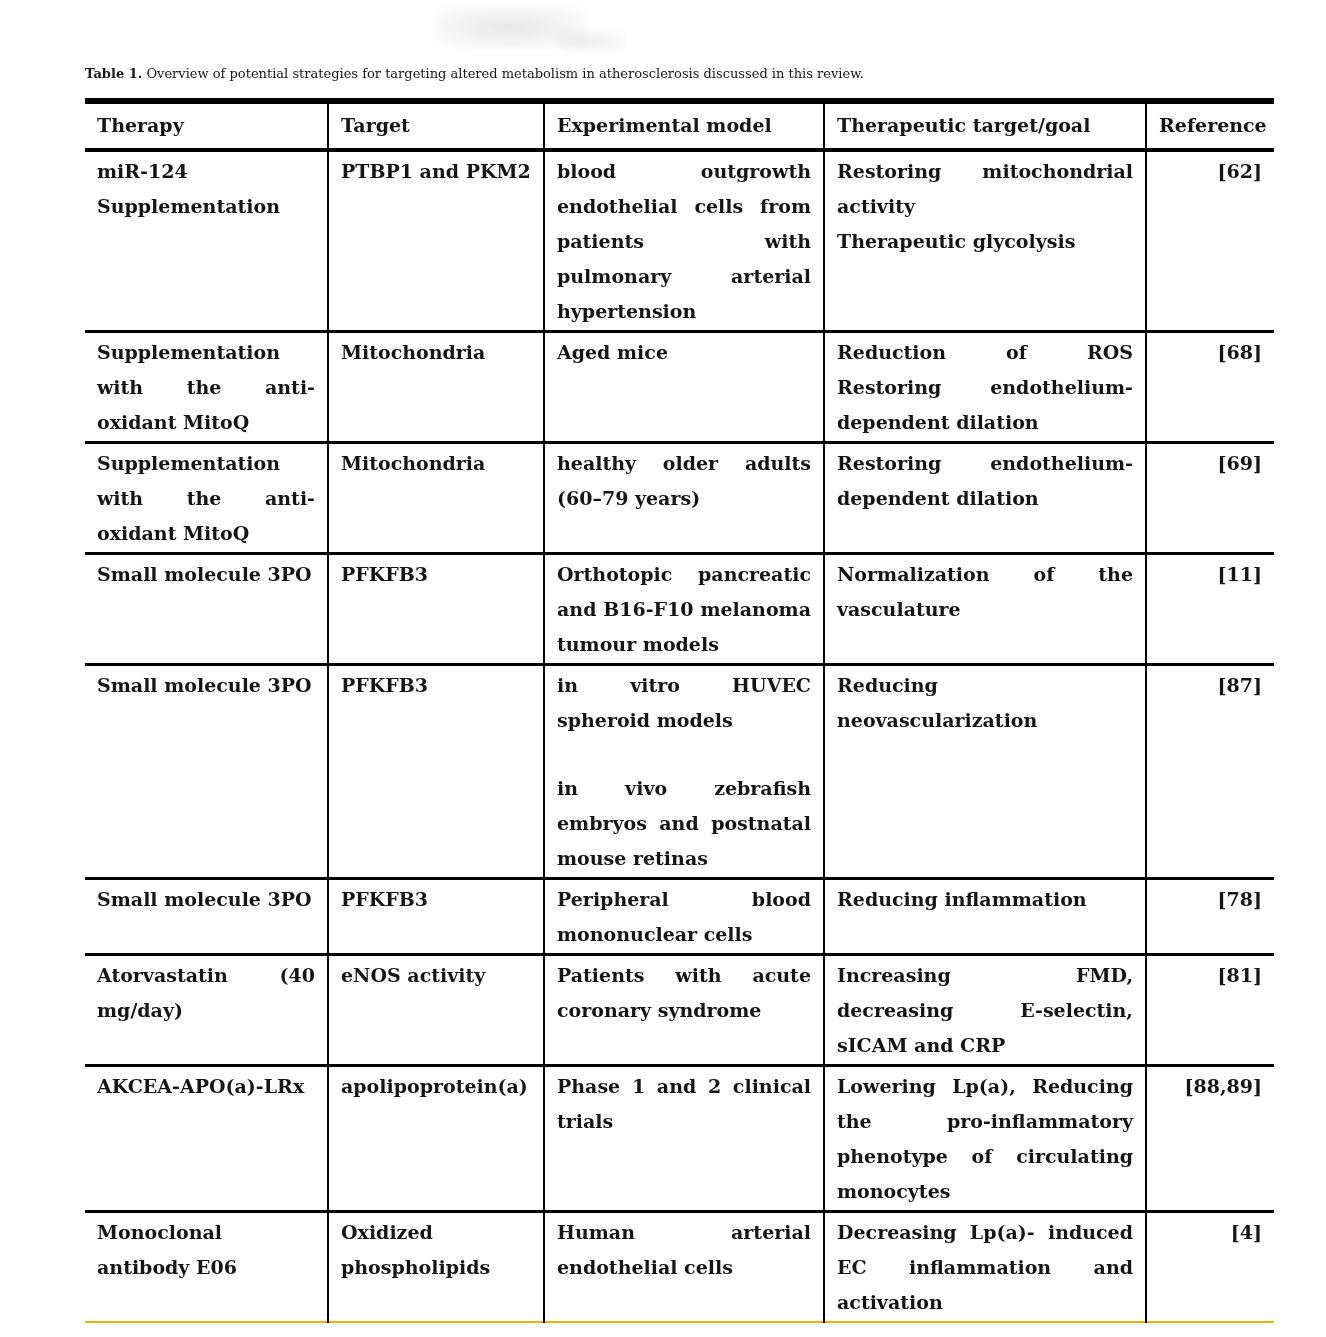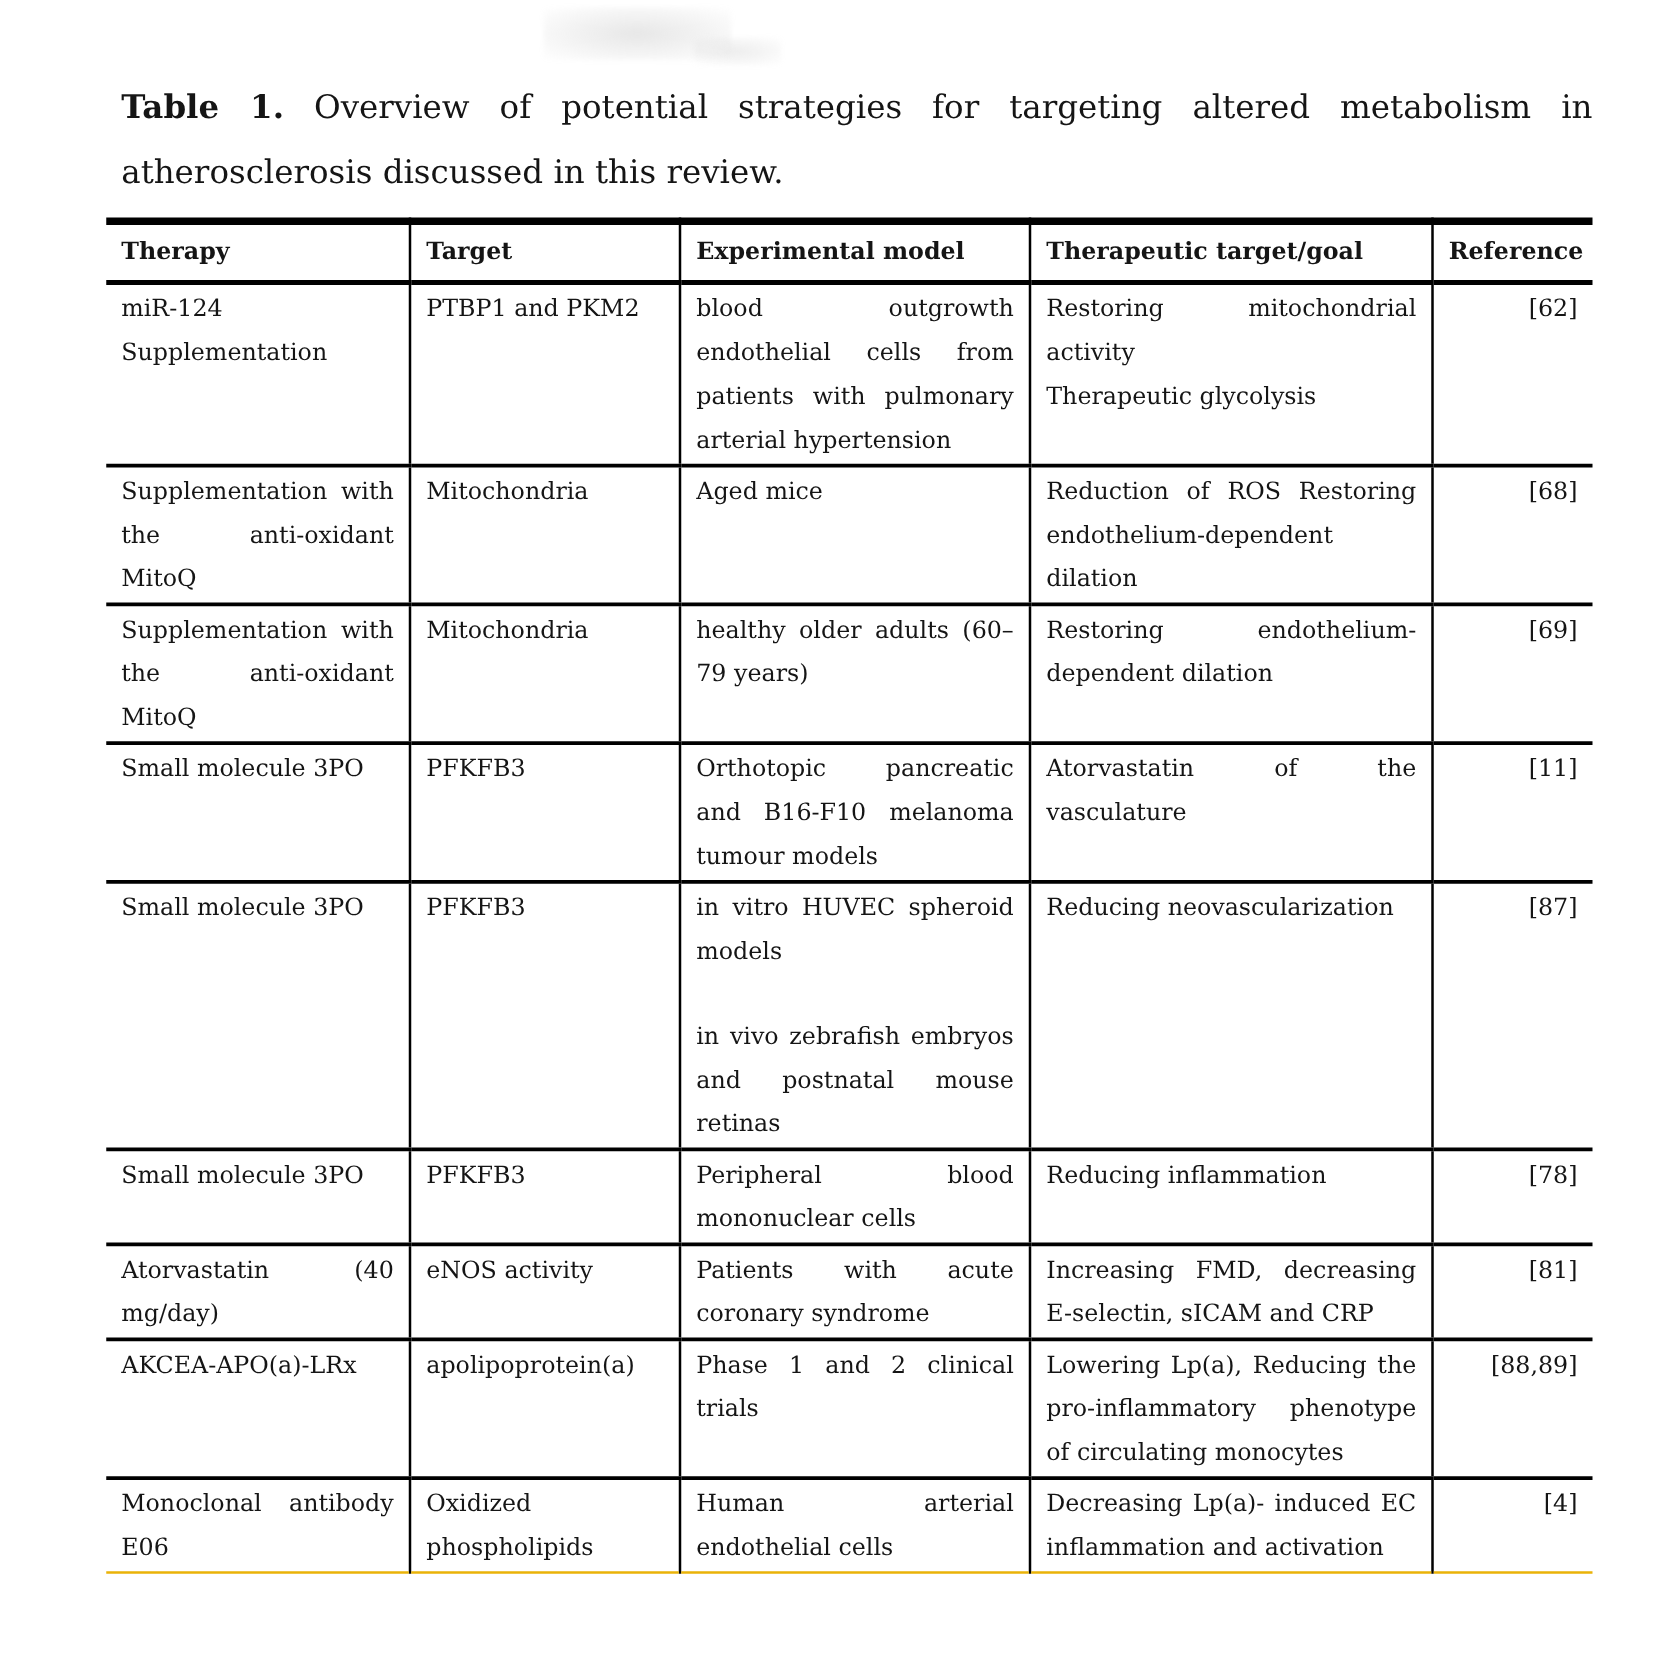--- a/index.html
+++ b/index.html
@@ -33,24 +33,24 @@
     background: radial-gradient(ellipse at center, rgba(185,185,185,0.25), rgba(255,255,255,0));
     filter: blur(2px);
   }
   .page {
     position: absolute;
     left: 85px;
     top: 60px;
     width: 1189px;
   }
   .caption {
-    font-size: 26px;
-    line-height: 52px;
+    font-size: 13px;
+    line-height: 28px;
     text-align: justify;
-    margin: 0 0 10px 12px;
+    margin: 0 0 10px 0;
   }
   .caption .cap-label {
     font-weight: bold;
   }
   table.data-table {
     border-collapse: collapse;
     table-layout: fixed;
     width: 1189px;
     border-top: 6px solid #000;
     border-bottom: 2px solid #eab308;
@@ -72,20 +72,21 @@
   }
   tbody td {
     border-top: 3px solid #000;
   }
   th + th, td + td {
     border-left: 2px solid #000;
   }
   td p {
     margin: 0;
     text-align: justify;
+    font-weight: bold;
   }
   td p.para-gap {
     margin-top: 33px;
   }
   td.ref-cell p {
     text-align: right;
   }
   sup {
     font-size: 12px;
     line-height: 0;
@@ -176,21 +177,21 @@
         <td>
             <p>Small molecule 3PO</p>
           </td>
         <td>
             <p>PFKFB3</p>
           </td>
         <td>
             <p>Orthotopic pancreatic and B16-F10 melanoma tumour models</p>
           </td>
         <td>
-            <p>Atorvastatin of the vasculature</p>
+            <p>Normalization of the vasculature</p>
           </td>
         <td class="ref-cell">
             <p>[11]</p>
           </td>
       </tr>
       <tr>
         <td>
             <p>Small molecule 3PO</p>
           </td>
         <td>

